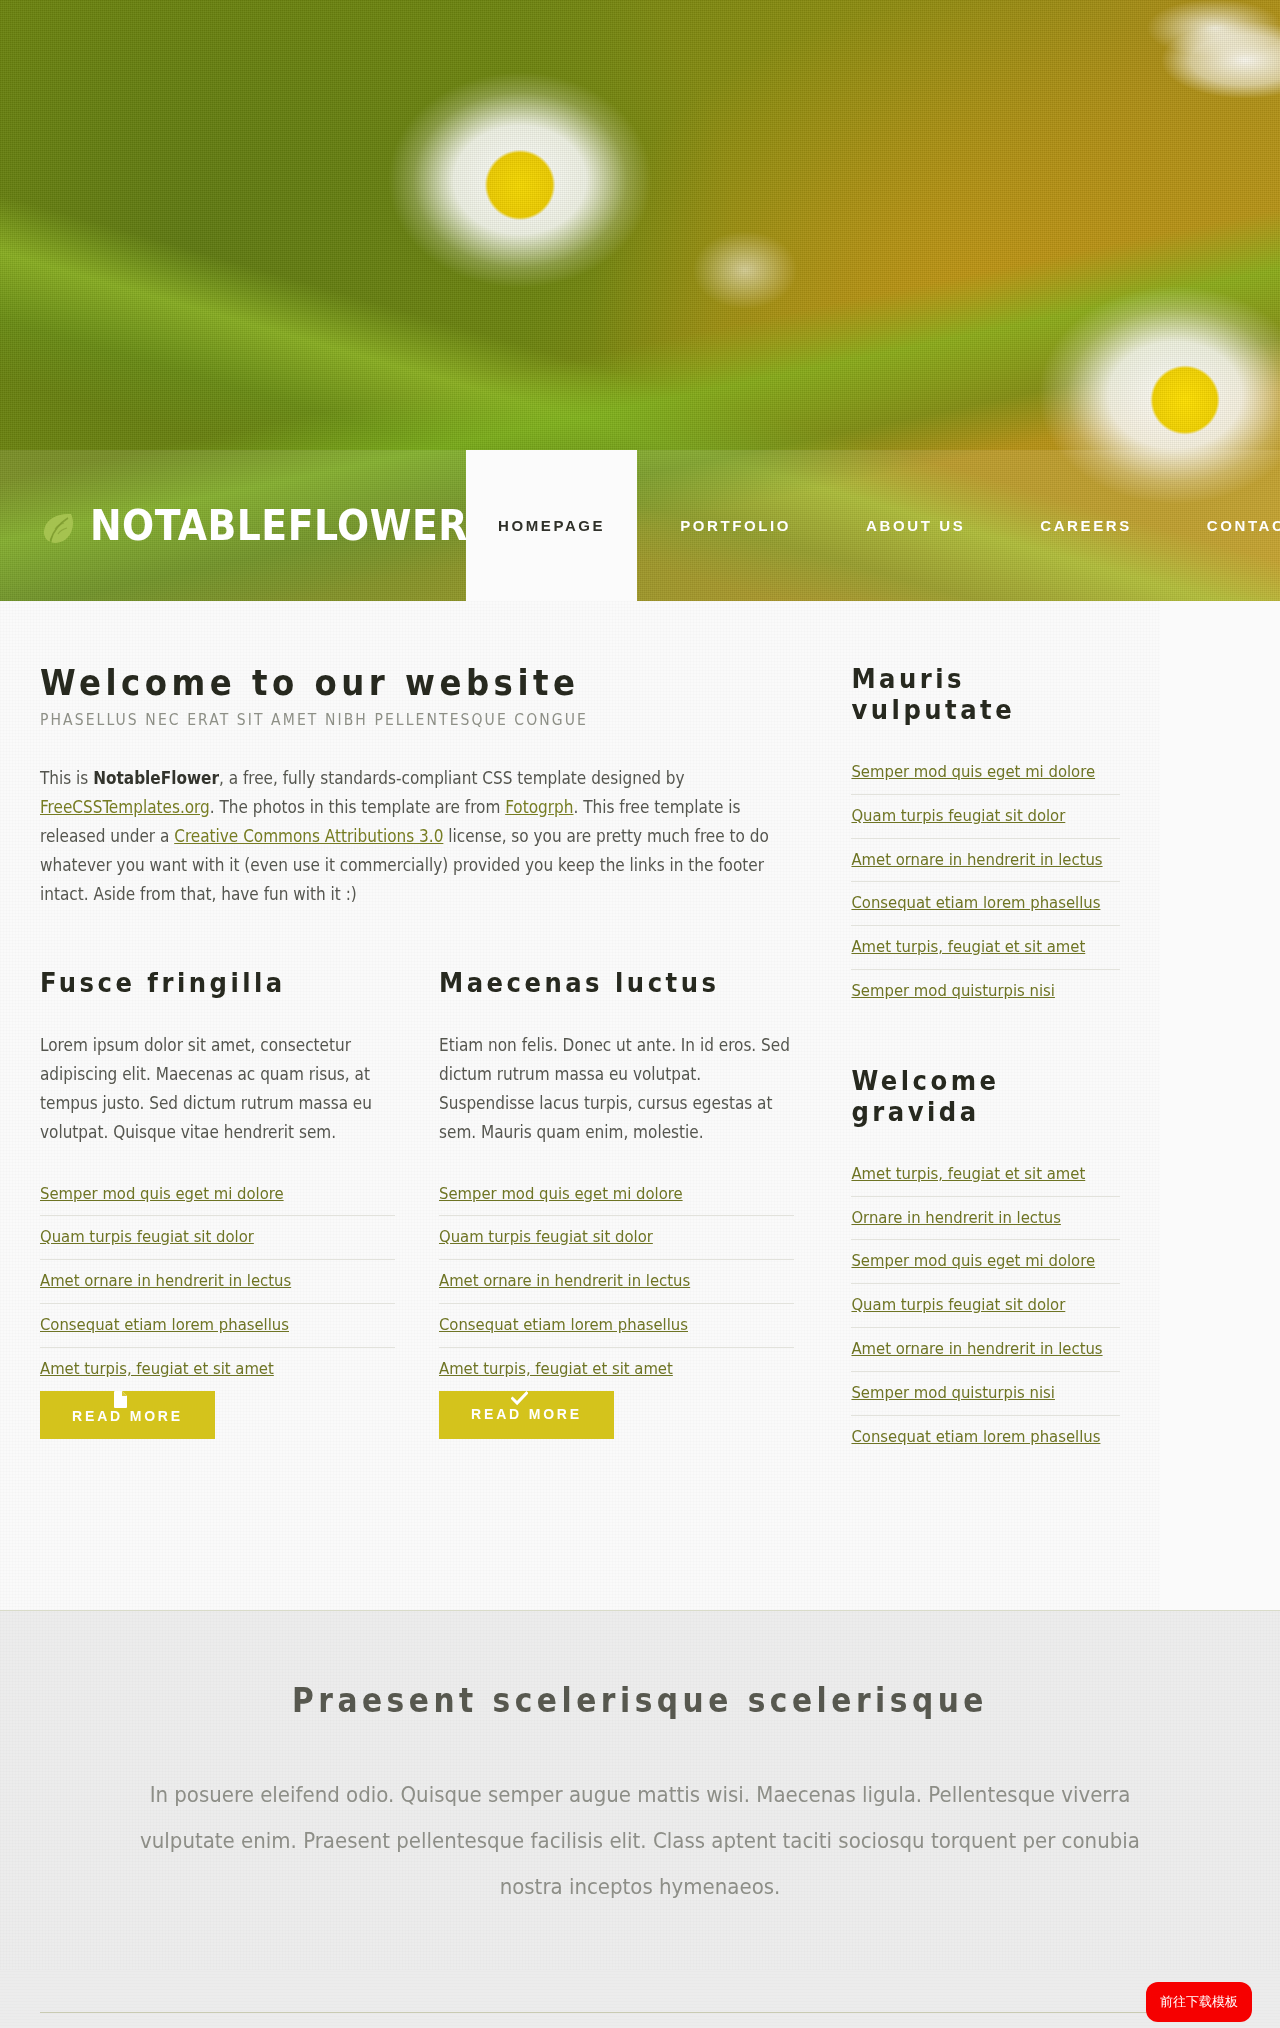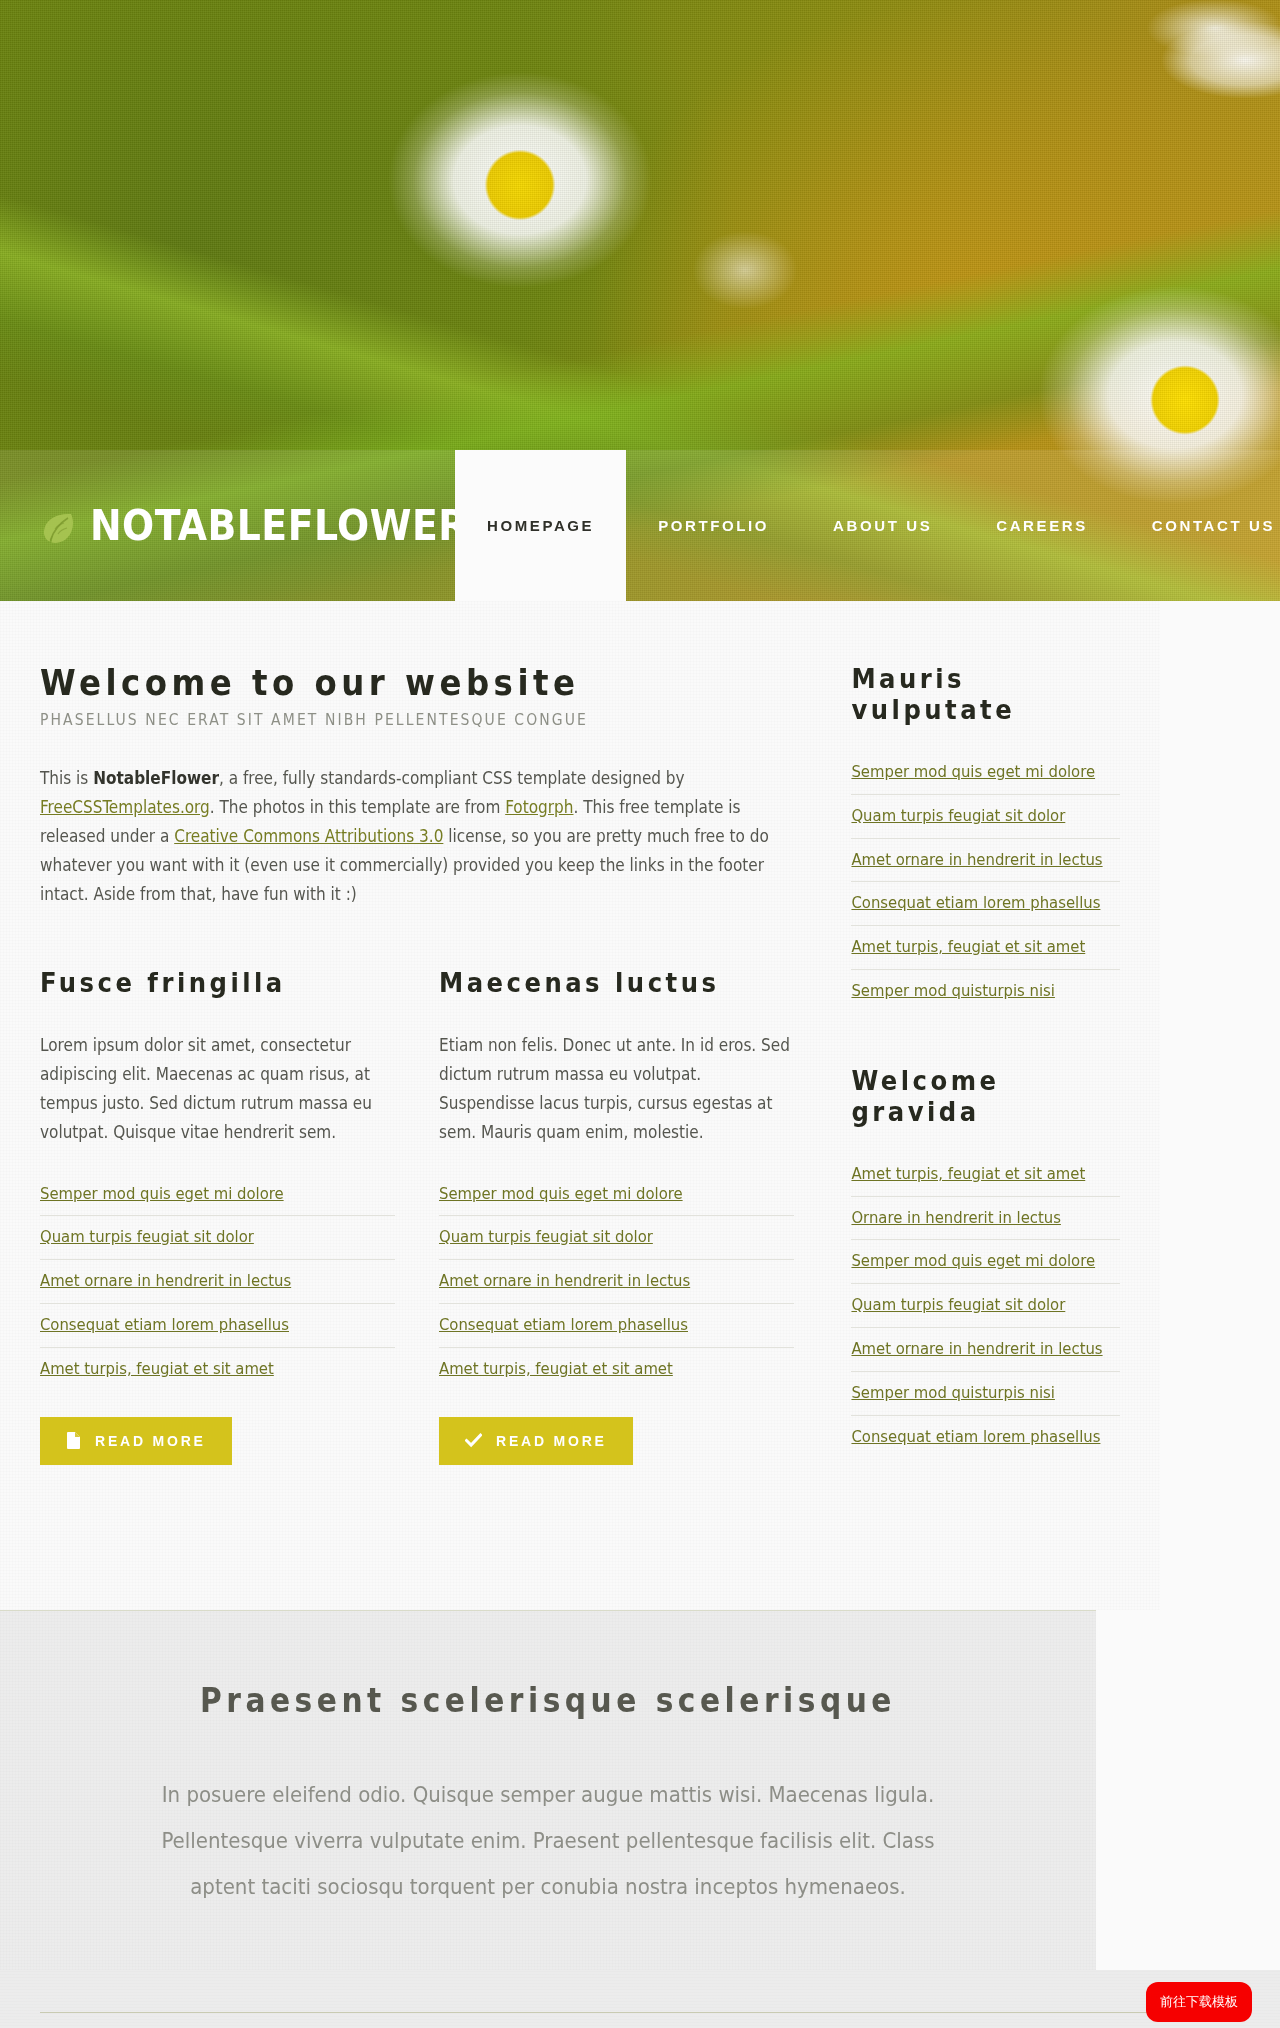--- a/index.html
+++ b/index.html
@@ -86,20 +86,21 @@
     padding: 8px 32px;
     color: #ffffff;
     font-family: "Liberation Sans", sans-serif;
     font-size: 15px;
     font-weight: 700;
     letter-spacing: 2.6px;
     text-transform: uppercase;
     white-space: nowrap;
     text-decoration: none;
     cursor: pointer;
+    margin-left: 11px;
   }
   .nav-item.active {
     background: #fbfbfb;
     color: #2f3029;
     min-width: 157px;
   }
 
   
   .main {
     position: relative;
@@ -167,49 +168,49 @@
     padding: 11px 0 12px 0;
     font-family: "DejaVu Sans Condensed", "Liberation Sans Narrow", "Liberation Sans", sans-serif;
     font-size: 16.5px;
     color: #6e7424;
     text-decoration: underline;
     line-height: 1.2;
   }
 
   .btn {
     display: inline-flex; align-items: center;
-    margin-top: 26px;
     height: 48px;
     padding: 0 26px;
     background: #d4c31c;
     color: #ffffff;
     font-family: "Liberation Sans", sans-serif;
     font-size: 14px;
     font-weight: 700;
     letter-spacing: 2.8px;
     text-transform: uppercase;
     text-decoration: none;
     cursor: pointer;
     border: none;
     min-width: 175px;
+    flex-direction: column;
   }
   .btn .bicon { margin-right: 14px; display: inline-flex; }
 
   h2.side-title {
     font-family: "DejaVu Sans Condensed", "Liberation Sans Narrow", "Liberation Sans", sans-serif;
     font-size: 27px;
     font-weight: 700;
     letter-spacing: 3.5px;
     color: #27291f;
   }
   .side-block + .side-block { margin-top: 52px; }
 
   
   .feature {
-    width: 1096px;
+    width: 1280px;
     background: #ececec;
     border-top: 1px solid #d9dbc9;
     padding: 70px 140px 60px 140px;
     text-align: center;
     background-image:
       repeating-linear-gradient(0deg, rgba(0,0,0,.012) 0px, rgba(0,0,0,.012) 1px, rgba(255,255,255,0) 1px, rgba(255,255,255,0) 3px),
       repeating-linear-gradient(90deg, rgba(0,0,0,.010) 0px, rgba(0,0,0,.010) 1px, rgba(255,255,255,0) 1px, rgba(255,255,255,0) 3px);
   }
   .feature h2 {
     font-family: "DejaVu Sans Condensed", "Liberation Sans Narrow", "Liberation Sans", sans-serif;

